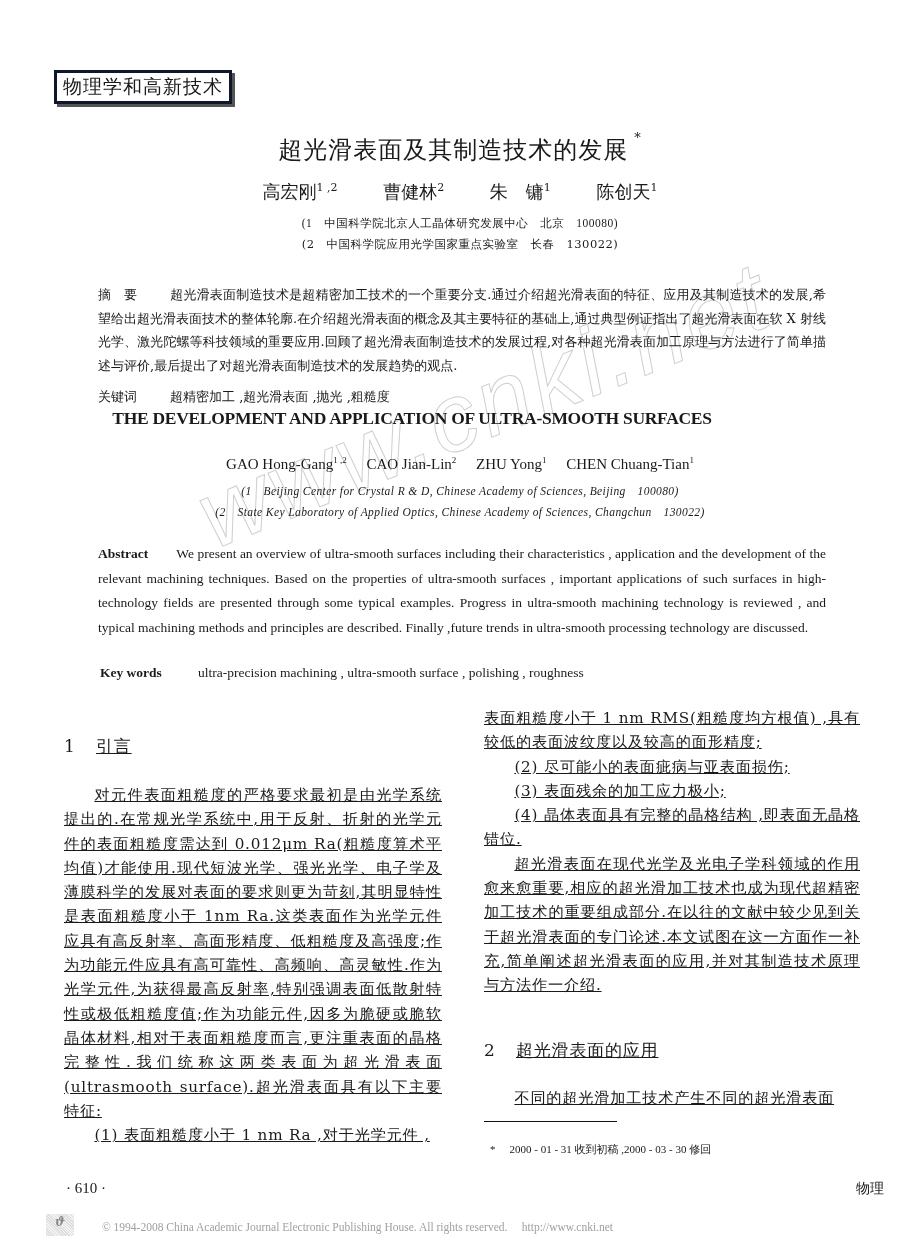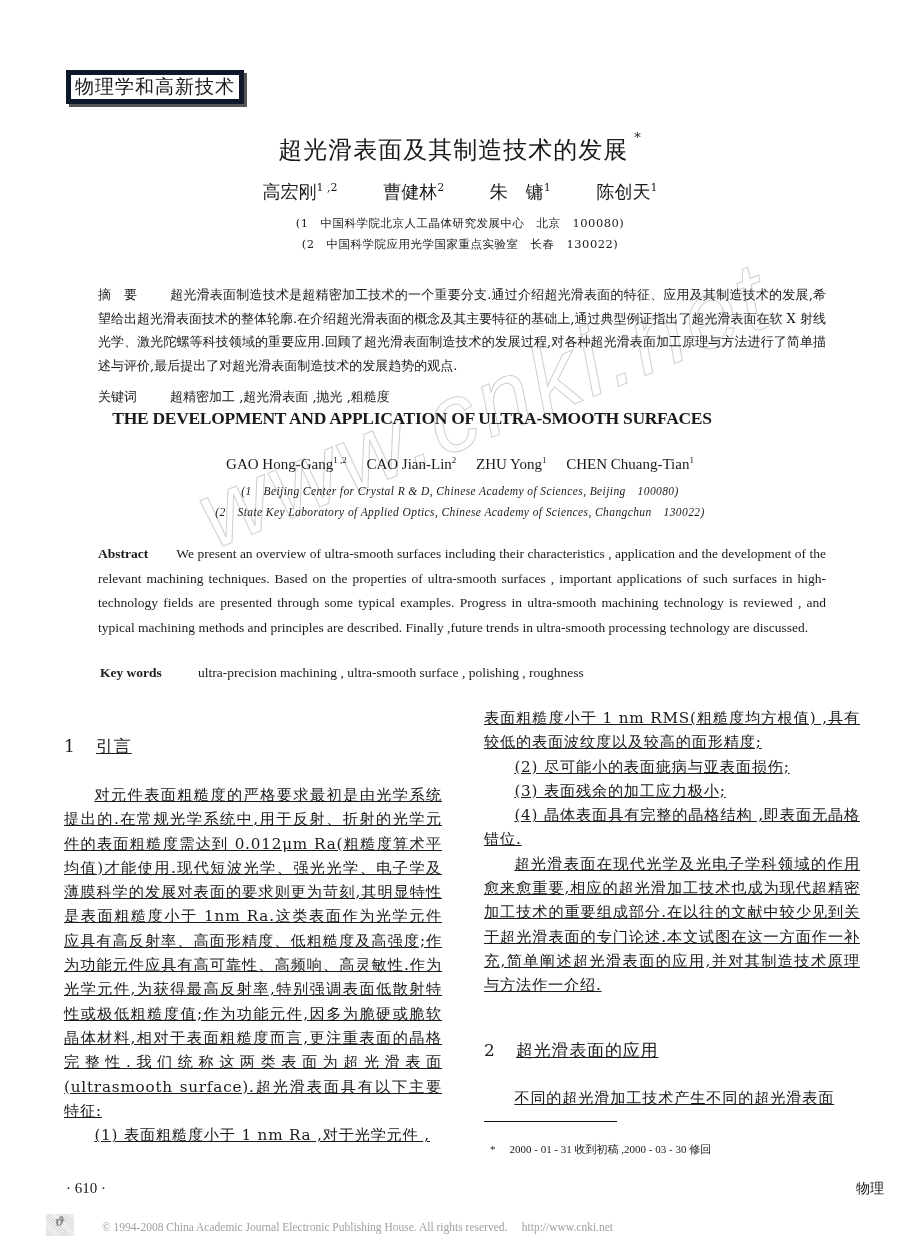--- a/index.html
+++ b/index.html
@@ -1,18 +1,18 @@
 <!DOCTYPE html>
 <html><head>
 <meta charset="utf-8">
 <style>
   html, body { margin: 0; padding: 0; background: #ffffff; }
   body { width: 920px; height: 1258px; position: relative; overflow: hidden; color: #1a1a1a; font-family: "DejaVu Serif", "Liberation Serif", serif; }
   .abs { position: absolute; }
-  .section-tag { left: 66px; top: 70px; width: 178px; height: 34px; border: 5px solid #0f172a; box-sizing: border-box; box-shadow: 3px 3px 0 #555; display: flex; align-items: center; justify-content: center; font-size: 19px; letter-spacing: 1px; background: #fff; }
+  .section-tag { left: 54px; top: 70px; width: 178px; height: 34px; border: 3px solid #0f172a; box-sizing: border-box; box-shadow: 3px 3px 0 #555; display: flex; align-items: center; justify-content: center; font-size: 19px; letter-spacing: 1px; background: #fff; }
   .title-cn { left: 0; width: 920px; top: 134px; text-align: center; font-size: 24px; letter-spacing: 1px; }
   .title-cn sup { font-size: 13px; vertical-align: top; position: relative; top: -4px; margin-left: 6px; }
   .authors-cn { left: 0; width: 920px; top: 180px; text-align: center; font-size: 18px; }
   .authors-cn span.author { margin: 0 20px; }
   .authors-cn sup { font-size: 11px; }
   .aff-cn { left: 0; width: 920px; text-align: center; font-size: 11.5px; letter-spacing: 0.5px; }
   .abstract-cn { left: 98px; width: 728px; top: 275px; font-size: 13px; line-height: 23.6px; text-align: justify; }
   .label-cn { display: inline-block; width: 72px; letter-spacing: 0; margin-top: 8px; }
   .title-en { left: 0; width: 824px; top: 408px; text-align: center; font-family: "Liberation Serif", serif; font-weight: bold; font-size: 17.5px; letter-spacing: -0.3px; }
   .authors-en { left: 0; width: 920px; top: 455px; text-align: center; font-family: "Liberation Serif", serif; font-size: 15px; }
@@ -49,21 +49,21 @@
 
 <div class="abs title-cn"><span>超光滑表面及其制造技术的发展</span><sup>*</sup></div>
 
 <div class="abs authors-cn">
   <span class="author"><span>高宏刚</span><sup>1 ,2</sup></span>
   <span class="author"><span>曹健林</span><sup>2</sup></span>
   <span class="author"><span>朱　镛</span><sup>1</sup></span>
   <span class="author"><span>陈创天</span><sup>1</sup></span>
 </div>
 
-<div class="abs aff-cn" style="top:216px;">(1　中国科学院北京人工晶体研究发展中心　北京　100080)</div>
+<div class="abs aff-cn" style="top:216px;font-family:Liberation Serif, serif;">(1　中国科学院北京人工晶体研究发展中心　北京　100080)</div>
 <div class="abs aff-cn" style="top:237px;">(2　中国科学院应用光学国家重点实验室　长春　130022)</div>
 
 <div class="abs abstract-cn">
   <div><span class="label-cn">摘　要</span><span>超光滑表面制造技术是超精密加工技术的一个重要分支.通过介绍超光滑表面的特征、应用及其制造技术的发展,希望给出超光滑表面技术的整体轮廓.在介绍超光滑表面的概念及其主要特征的基础上,通过典型例证指出了超光滑表面在软 X 射线光学、激光陀螺等科技领域的重要应用.回顾了超光滑表面制造技术的发展过程,对各种超光滑表面加工原理与方法进行了简单描述与评价,最后提出了对超光滑表面制造技术的发展趋势的观点.</span></div>
   <div><span class="label-cn">关键词</span><span>超精密加工 ,超光滑表面 ,抛光 ,粗糙度</span></div>
 </div>
 
 <div class="abs title-en">THE DEVELOPMENT AND APPLICATION OF ULTRA-SMOOTH SURFACES</div>
 
 <div class="abs authors-en">

